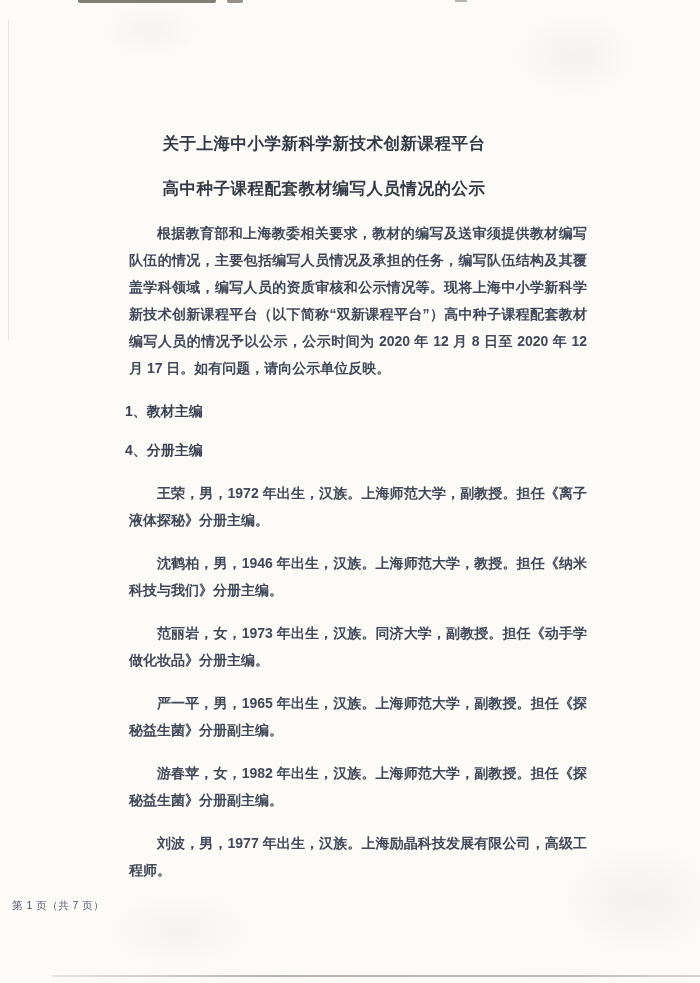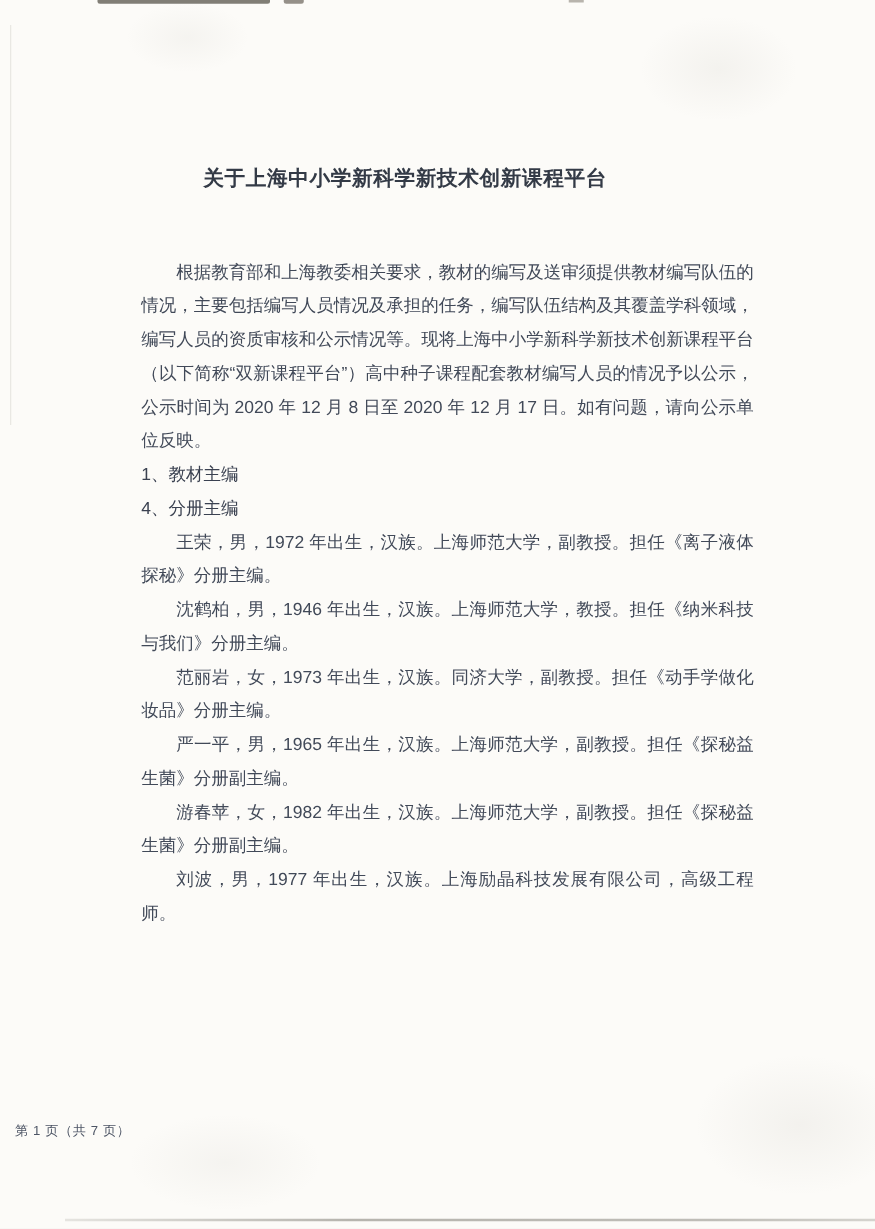--- a/index.html
+++ b/index.html
@@ -70,27 +70,28 @@
   .content {
     position: absolute;
     top: 204px;
     left: 113px;
     width: 490px;
     font-size: 14px;
     line-height: 27px;
     color: #414958;
   }
   .para {
-    margin: 0;
+    margin: 16px;
     text-indent: 2em;
     text-align: justify;
+    font-weight: bold;
   }
   .section-heading {
-    margin: 0;
-    font-weight: normal;
+    margin: 12px;
+    font-weight: bold;
     color: #3a4150;
     text-align: left;
   }
   
   .footer {
     position: absolute;
     top: 897px;
     left: 12px;
     width: 700px;
     text-align: left;
@@ -105,20 +106,21 @@
 
 <div class="page">
 
   <div class="artifact artifact-top-a"></div>
   <div class="artifact artifact-top-b"></div>
   <div class="artifact artifact-top-c"></div>
   <div class="artifact artifact-left-line"></div>
 
   <div class="title-block">
     <p class="title-line">关于上海中小学新科学新技术创新课程平台</p>
+    <p class="title-line">高中种子课程配套教材编写人员情况的公示</p>
   </div>
 
   <div class="content">
     <p class="para">根据教育部和上海教委相关要求，教材的编写及送审须提供教材编写队伍的情况，主要包括编写人员情况及承担的任务，编写队伍结构及其覆盖学科领域，编写人员的资质审核和公示情况等。现将上海中小学新科学新技术创新课程平台（以下简称“双新课程平台”）高中种子课程配套教材编写人员的情况予以公示，公示时间为 2020 年 12 月 8 日至 2020 年 12 月 17 日。如有问题，请向公示单位反映。</p>
 
     <p class="section-heading">1、教材主编</p>
 
     <p class="section-heading">4、分册主编</p>
     <p class="para">王荣，男，1972 年出生，汉族。上海师范大学，副教授。担任《离子液体探秘》分册主编。</p>
     <p class="para">沈鹤柏，男，1946 年出生，汉族。上海师范大学，教授。担任《纳米科技与我们》分册主编。</p>

